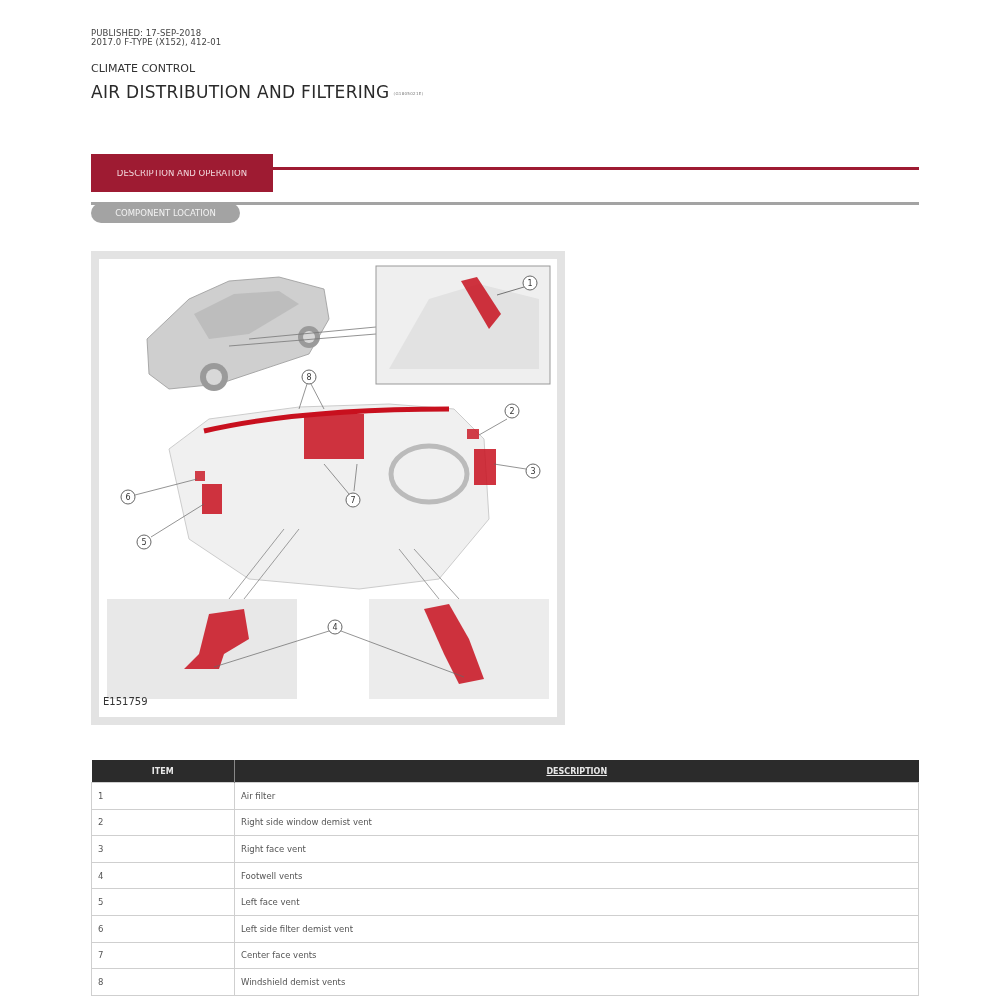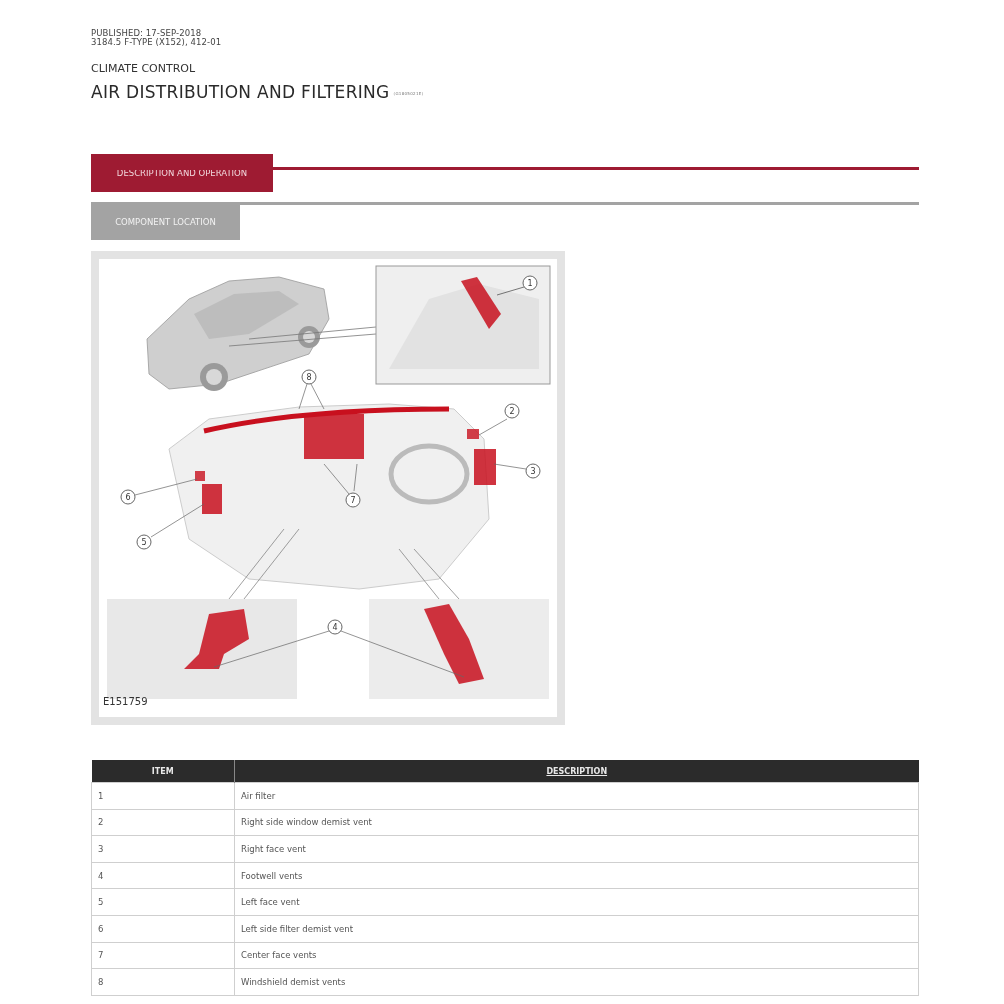--- a/index.html
+++ b/index.html
@@ -5,39 +5,39 @@
   html, body { margin:0; padding:0; background:#ffffff; }
   body { width:1004px; height:1004px; position:relative; overflow:hidden;
          font-family:"DejaVu Sans", sans-serif; color:#333; }
   .pub { position:absolute; left:91px; top:29px; font-size:8.5px; line-height:9px; color:#444; font-weight:normal; letter-spacing:0.1px; }
   .section { position:absolute; left:91px; top:62px; font-size:11px; color:#333;text-align:right; }
   .title { position:absolute; left:91px; top:82px; font-size:17px; color:#2a2a2a; letter-spacing:0.3px; }
   .title .ref { font-size:4px; color:#777; margin-left:4px; vertical-align:middle; }
   .tab1 { position:absolute; left:91px; top:131px; width:182px; height:38px; background:#9e1b32;
           color:#f1d6db; font-size:8.5px; display:flex; align-items:center; justify-content:center;margin-top:23px; }
   .line1 { position:absolute; left:91px; top:167px; width:828px; height:3px; background:#9e1b32; }
-  .tab2 { position:absolute; left:91px; top:203px; width:149px; height:37px; background:#a3a3a3;
-          color:#f2f2f2; font-size:8.5px; display:flex; align-items:center; justify-content:center; }
+  .tab2 { position:absolute; left:91px; top:203px; width:149px; height:20px; background:#a3a3a3;
+          color:#f2f2f2; font-size:8.5px; display:flex; align-items:center; justify-content:center;border-radius:12px; }
   .line2 { position:absolute; left:91px; top:202px; width:828px; height:3px; background:#a3a3a3; }
   .figure { position:absolute; left:91px; top:251px; width:474px; height:474px; background:#e3e3e3; }
   .figure .inner { position:absolute; left:8px; top:8px; width:458px; height:458px; background:#fff; overflow:hidden; }
   .figure svg { position:absolute; left:0; top:0; }
   .fig-id { position:absolute; left:4px; bottom:10px; font-size:10px; color:#333; }
   table.items { position:absolute; left:91px; top:760px; width:828px; border-collapse:collapse; font-size:8.5px; }
   table.items th { background:#2b2b2b; color:#e8e8e8; font-weight:bold; height:20px; font-size:8px; text-align:center; border-right:1px solid #888; }
   table.items th:last-child { border-right:none;text-decoration:underline; }
   table.items td { height:25.6px; border:1px solid #cfcfcf; color:#555; padding:0 6px; }
   table.items td.num { width:130px; }
 </style>
 </head>
 <body>
 
 <div class="pub">
   <div>PUBLISHED: 17-SEP-2018</div>
-  <div>3184.5 F-TYPE (X152), 412-01</div>
+  <div>2017.0 F-TYPE (X152), 412-01</div>
 </div>
 <div class="section">CLIMATE CONTROL</div>
 <div class="title"><span>AIR DISTRIBUTION AND FILTERING</span><span class="ref">(G1805021E)</span></div>
 
 <div class="tab1">DESCRIPTION AND OPERATION</div>
 <div class="line1"></div>
 <div class="line2"></div>
 <div class="tab2">COMPONENT LOCATION</div>
 
 <div class="figure">

